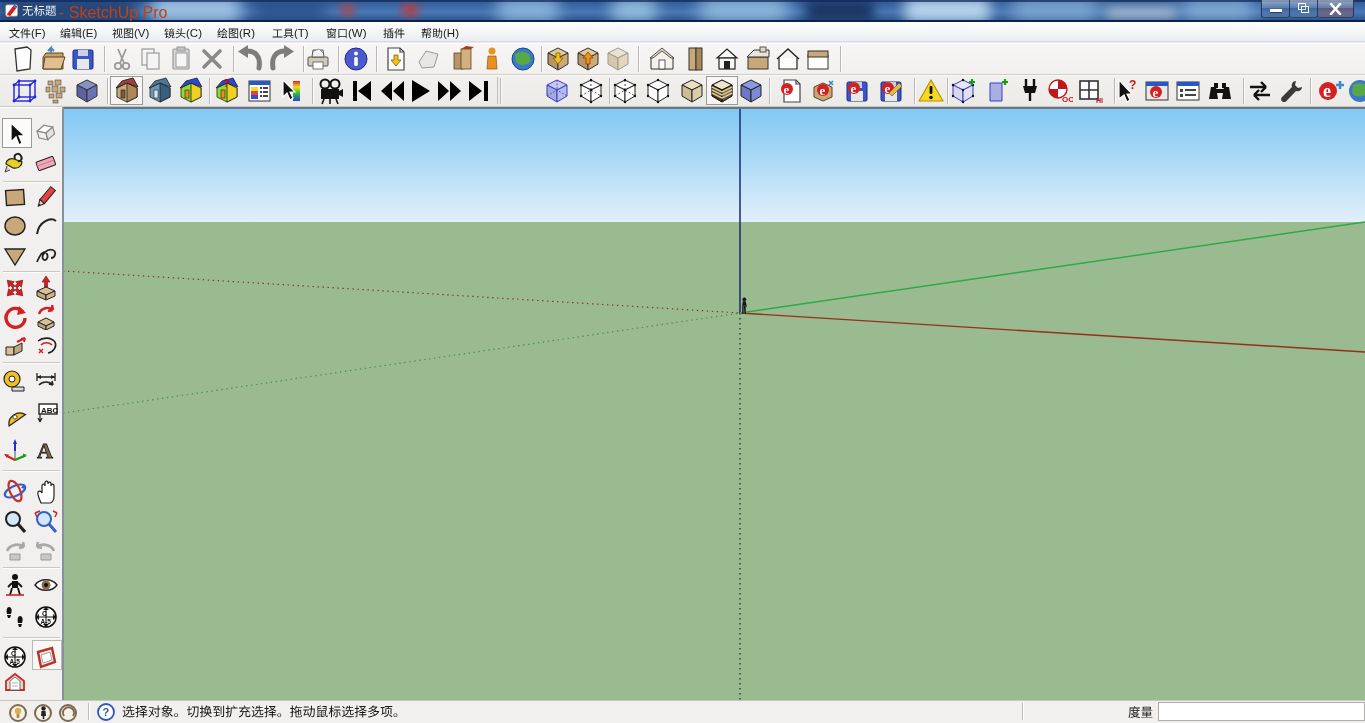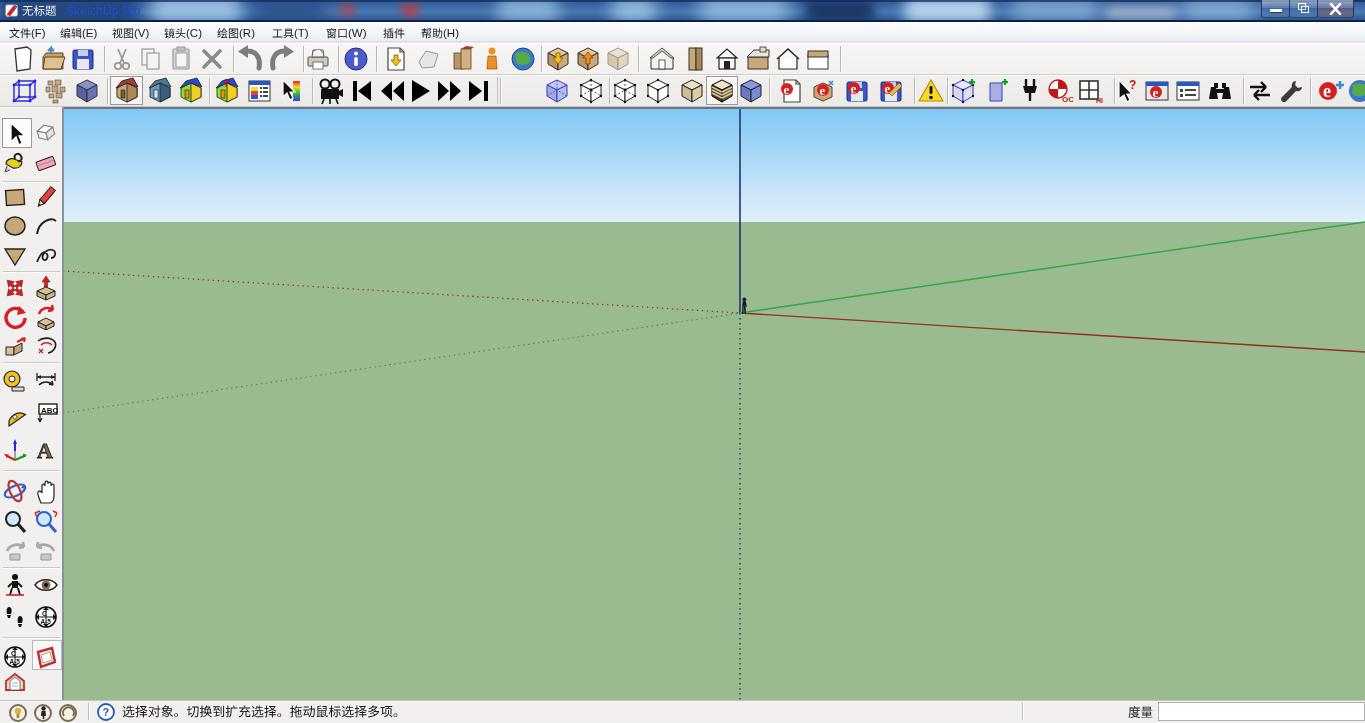--- a/index.html
+++ b/index.html
@@ -25,21 +25,21 @@
 </div>
     <svg class="abs" style="left:5px;top:4px" width="14" height="13" viewBox="0 0 17 16">
 <rect x="0.5" y="1" width="15" height="14" rx="2" fill="#fff" stroke="#888" stroke-width="0.8"></rect>
 <path d="M2 13 L10 2 L14 5 L6 15 Z" fill="#d42020"></path>
 <path d="M2 13 L6 15 L2 16 Z" fill="#f0c080"></path>
 <path d="M10 2 L14 5 L15 3 L12 1 Z" fill="#3858b8"></path>
     </svg>
     <div class="abs" style="left:22px;top:4px"><svg width="34.5" height="14" viewBox="0 0 34.5 14">
         <path fill="#ffffff" d="M 1.3 2.0 L 1.3 2.9 L 5.1 2.9 C 5.1 3.7 5.1 4.6 4.9 5.4 L 0.6 5.4 L 0.6 6.3 L 4.8 6.3 C 4.3 8.2 3.2 10.1 0.4 11.1 C 0.7 11.3 0.9 11.6 1.0 11.8 C 4.0 10.6 5.2 8.5 5.6 6.3 L 5.9 6.3 L 5.9 10.2 C 5.9 11.3 6.2 11.6 7.4 11.6 C 7.6 11.6 9.3 11.6 9.5 11.6 C 10.6 11.6 10.9 11.1 11.0 9.2 C 10.8 9.2 10.4 9.0 10.2 8.9 C 10.1 10.4 10.1 10.7 9.5 10.7 C 9.1 10.7 7.8 10.7 7.5 10.7 C 6.9 10.7 6.8 10.6 6.8 10.2 L 6.8 6.3 L 10.9 6.3 L 10.9 5.4 L 5.8 5.4 C 5.9 4.6 6.0 3.7 6.0 2.9 L 10.3 2.9 L 10.3 2.0 Z M 16.9 2.1 L 16.9 2.9 L 21.9 2.9 L 21.9 2.1 Z M 20.5 7.2 C 21.0 8.3 21.5 9.8 21.7 10.7 L 22.5 10.4 C 22.3 9.5 21.8 8.1 21.2 6.9 Z M 17.1 7.0 C 16.8 8.2 16.3 9.4 15.7 10.2 C 15.9 10.3 16.2 10.6 16.4 10.7 C 17.0 9.8 17.6 8.5 17.9 7.1 Z M 16.4 4.9 L 16.4 5.7 L 18.8 5.7 L 18.8 10.7 C 18.8 10.8 18.8 10.9 18.6 10.9 C 18.4 10.9 17.9 10.9 17.3 10.9 C 17.4 11.2 17.5 11.5 17.6 11.8 C 18.4 11.8 18.9 11.8 19.3 11.6 C 19.6 11.5 19.7 11.2 19.7 10.7 L 19.7 5.7 L 22.5 5.7 L 22.5 4.9 Z M 13.8 1.2 L 13.8 3.7 L 12.1 3.7 L 12.1 4.5 L 13.6 4.5 C 13.3 5.9 12.5 7.6 11.8 8.4 C 11.9 8.6 12.2 9.0 12.3 9.2 C 12.8 8.5 13.4 7.3 13.8 6.0 L 13.8 11.8 L 14.7 11.8 L 14.7 5.8 C 15.1 6.4 15.5 7.1 15.7 7.4 L 16.2 6.8 C 16.0 6.4 15.0 5.2 14.7 4.8 L 14.7 4.5 L 16.2 4.5 L 16.2 3.7 L 14.7 3.7 L 14.7 1.2 Z M 25.0 3.8 L 27.4 3.8 L 27.4 4.7 L 25.0 4.7 Z M 25.0 2.4 L 27.4 2.4 L 27.4 3.2 L 25.0 3.2 Z M 24.2 1.7 L 24.2 5.3 L 28.2 5.3 L 28.2 1.7 Z M 31.0 4.8 C 30.9 7.8 30.7 9.3 28.3 10.0 C 28.4 10.2 28.6 10.4 28.7 10.6 C 31.3 9.7 31.6 8.0 31.7 4.8 Z M 31.4 8.8 C 32.1 9.3 33.0 10.0 33.4 10.5 L 34.0 10.0 C 33.5 9.5 32.6 8.8 31.9 8.3 Z M 24.4 7.4 C 24.4 9.1 24.1 10.5 23.4 11.4 C 23.6 11.5 23.9 11.7 24.0 11.8 C 24.4 11.2 24.7 10.6 24.9 9.8 C 25.9 11.3 27.6 11.6 30.1 11.6 L 33.8 11.6 C 33.8 11.3 33.9 11.0 34.1 10.8 C 33.4 10.9 30.6 10.9 30.1 10.9 C 28.7 10.8 27.5 10.8 26.6 10.4 L 26.6 8.8 L 28.6 8.8 L 28.6 8.1 L 26.6 8.1 L 26.6 6.9 L 28.8 6.9 L 28.8 6.2 L 23.6 6.2 L 23.6 6.9 L 25.9 6.9 L 25.9 10.0 C 25.6 9.7 25.3 9.3 25.0 8.9 C 25.1 8.4 25.1 8.0 25.2 7.5 Z M 29.2 3.6 L 29.2 8.4 L 29.9 8.4 L 29.9 4.2 L 32.7 4.2 L 32.7 8.4 L 33.4 8.4 L 33.4 3.6 L 31.3 3.6 C 31.4 3.3 31.6 2.9 31.7 2.5 L 34.0 2.5 L 34.0 1.8 L 28.7 1.8 L 28.7 2.5 L 30.8 2.5 C 30.7 2.8 30.6 3.3 30.5 3.6 Z"></path>
       </svg></div>
-    <span class="abs" style="left:59px;top:4px;color:#1d4ed8;font-size:12px">- SketchUp Pro</span>
+    <span class="abs" style="left:59px;top:4px;color:#c2410c;font-size:16px">- SketchUp Pro</span>
     <div class="abs" style="left:1261px;top:0;width:93px;height:18px;display:flex">
 <div style="width:29px;height:18px;background:linear-gradient(180deg,rgba(255,255,255,.5),rgba(160,185,215,.25) 45%,rgba(60,90,140,.35) 50%,rgba(120,150,190,.3));border:1px solid rgba(20,40,80,.8);border-top:none;border-radius:0 0 3px 3px;position:relative">
         <div style="position:absolute;left:8px;top:9px;width:12px;height:3px;background:#fff;box-shadow:0 1px 1px rgba(0,0,0,.5)"></div>
       </div>
 <div style="width:28px;height:18px;background:linear-gradient(180deg,rgba(255,255,255,.5),rgba(160,185,215,.25) 45%,rgba(60,90,140,.35) 50%,rgba(120,150,190,.3));border:1px solid rgba(20,40,80,.8);border-top:none;border-left:none;border-radius:0 0 3px 3px;position:relative">
         <div style="position:absolute;left:8px;top:3px;width:8px;height:7px;border:1.4px solid #fff;background:transparent"></div>
         <div style="position:absolute;left:11px;top:6px;width:8px;height:7px;border:1.4px solid #fff;background:rgba(80,110,150,.3)"></div>
       </div>
 <div style="width:36px;height:18px;background:linear-gradient(180deg,rgba(255,255,255,.5),rgba(200,160,160,.3) 45%,rgba(150,60,60,.4) 50%,rgba(170,100,100,.35));border:1px solid rgba(20,40,80,.8);border-top:none;border-left:none;border-radius:0 0 3px 3px;position:relative">
         <svg style="position:absolute;left:11px;top:3px" width="13" height="12" viewBox="0 0 13 12">

